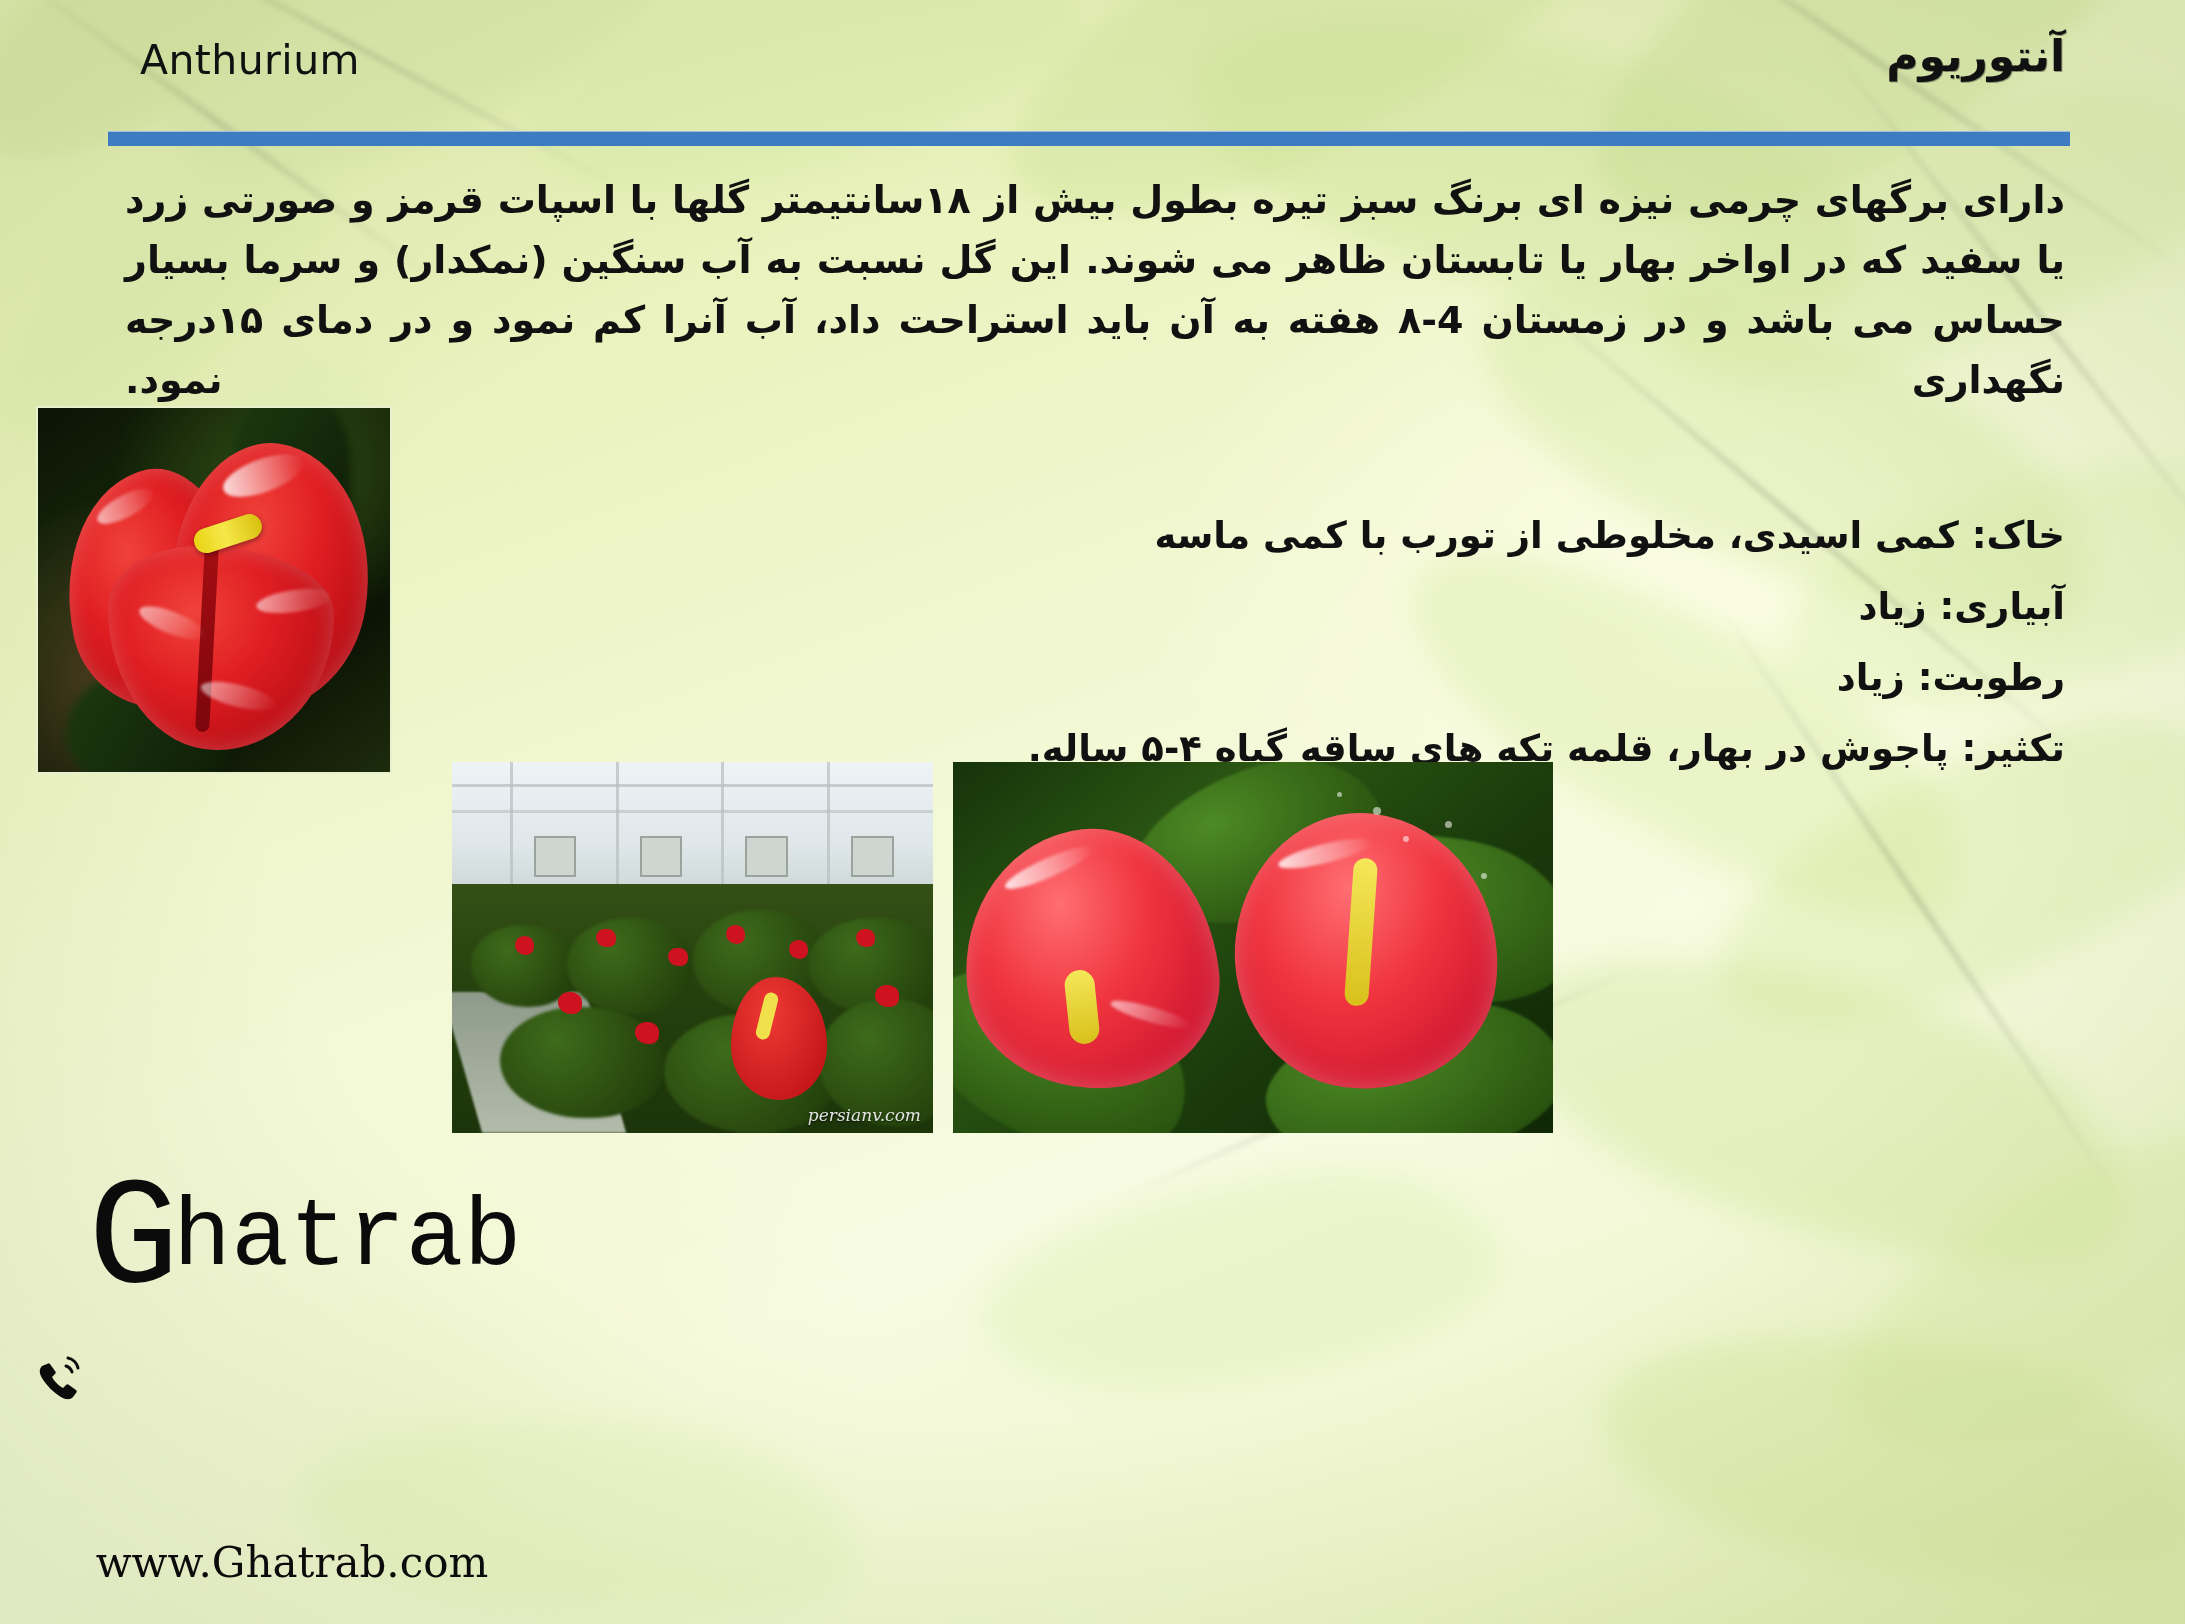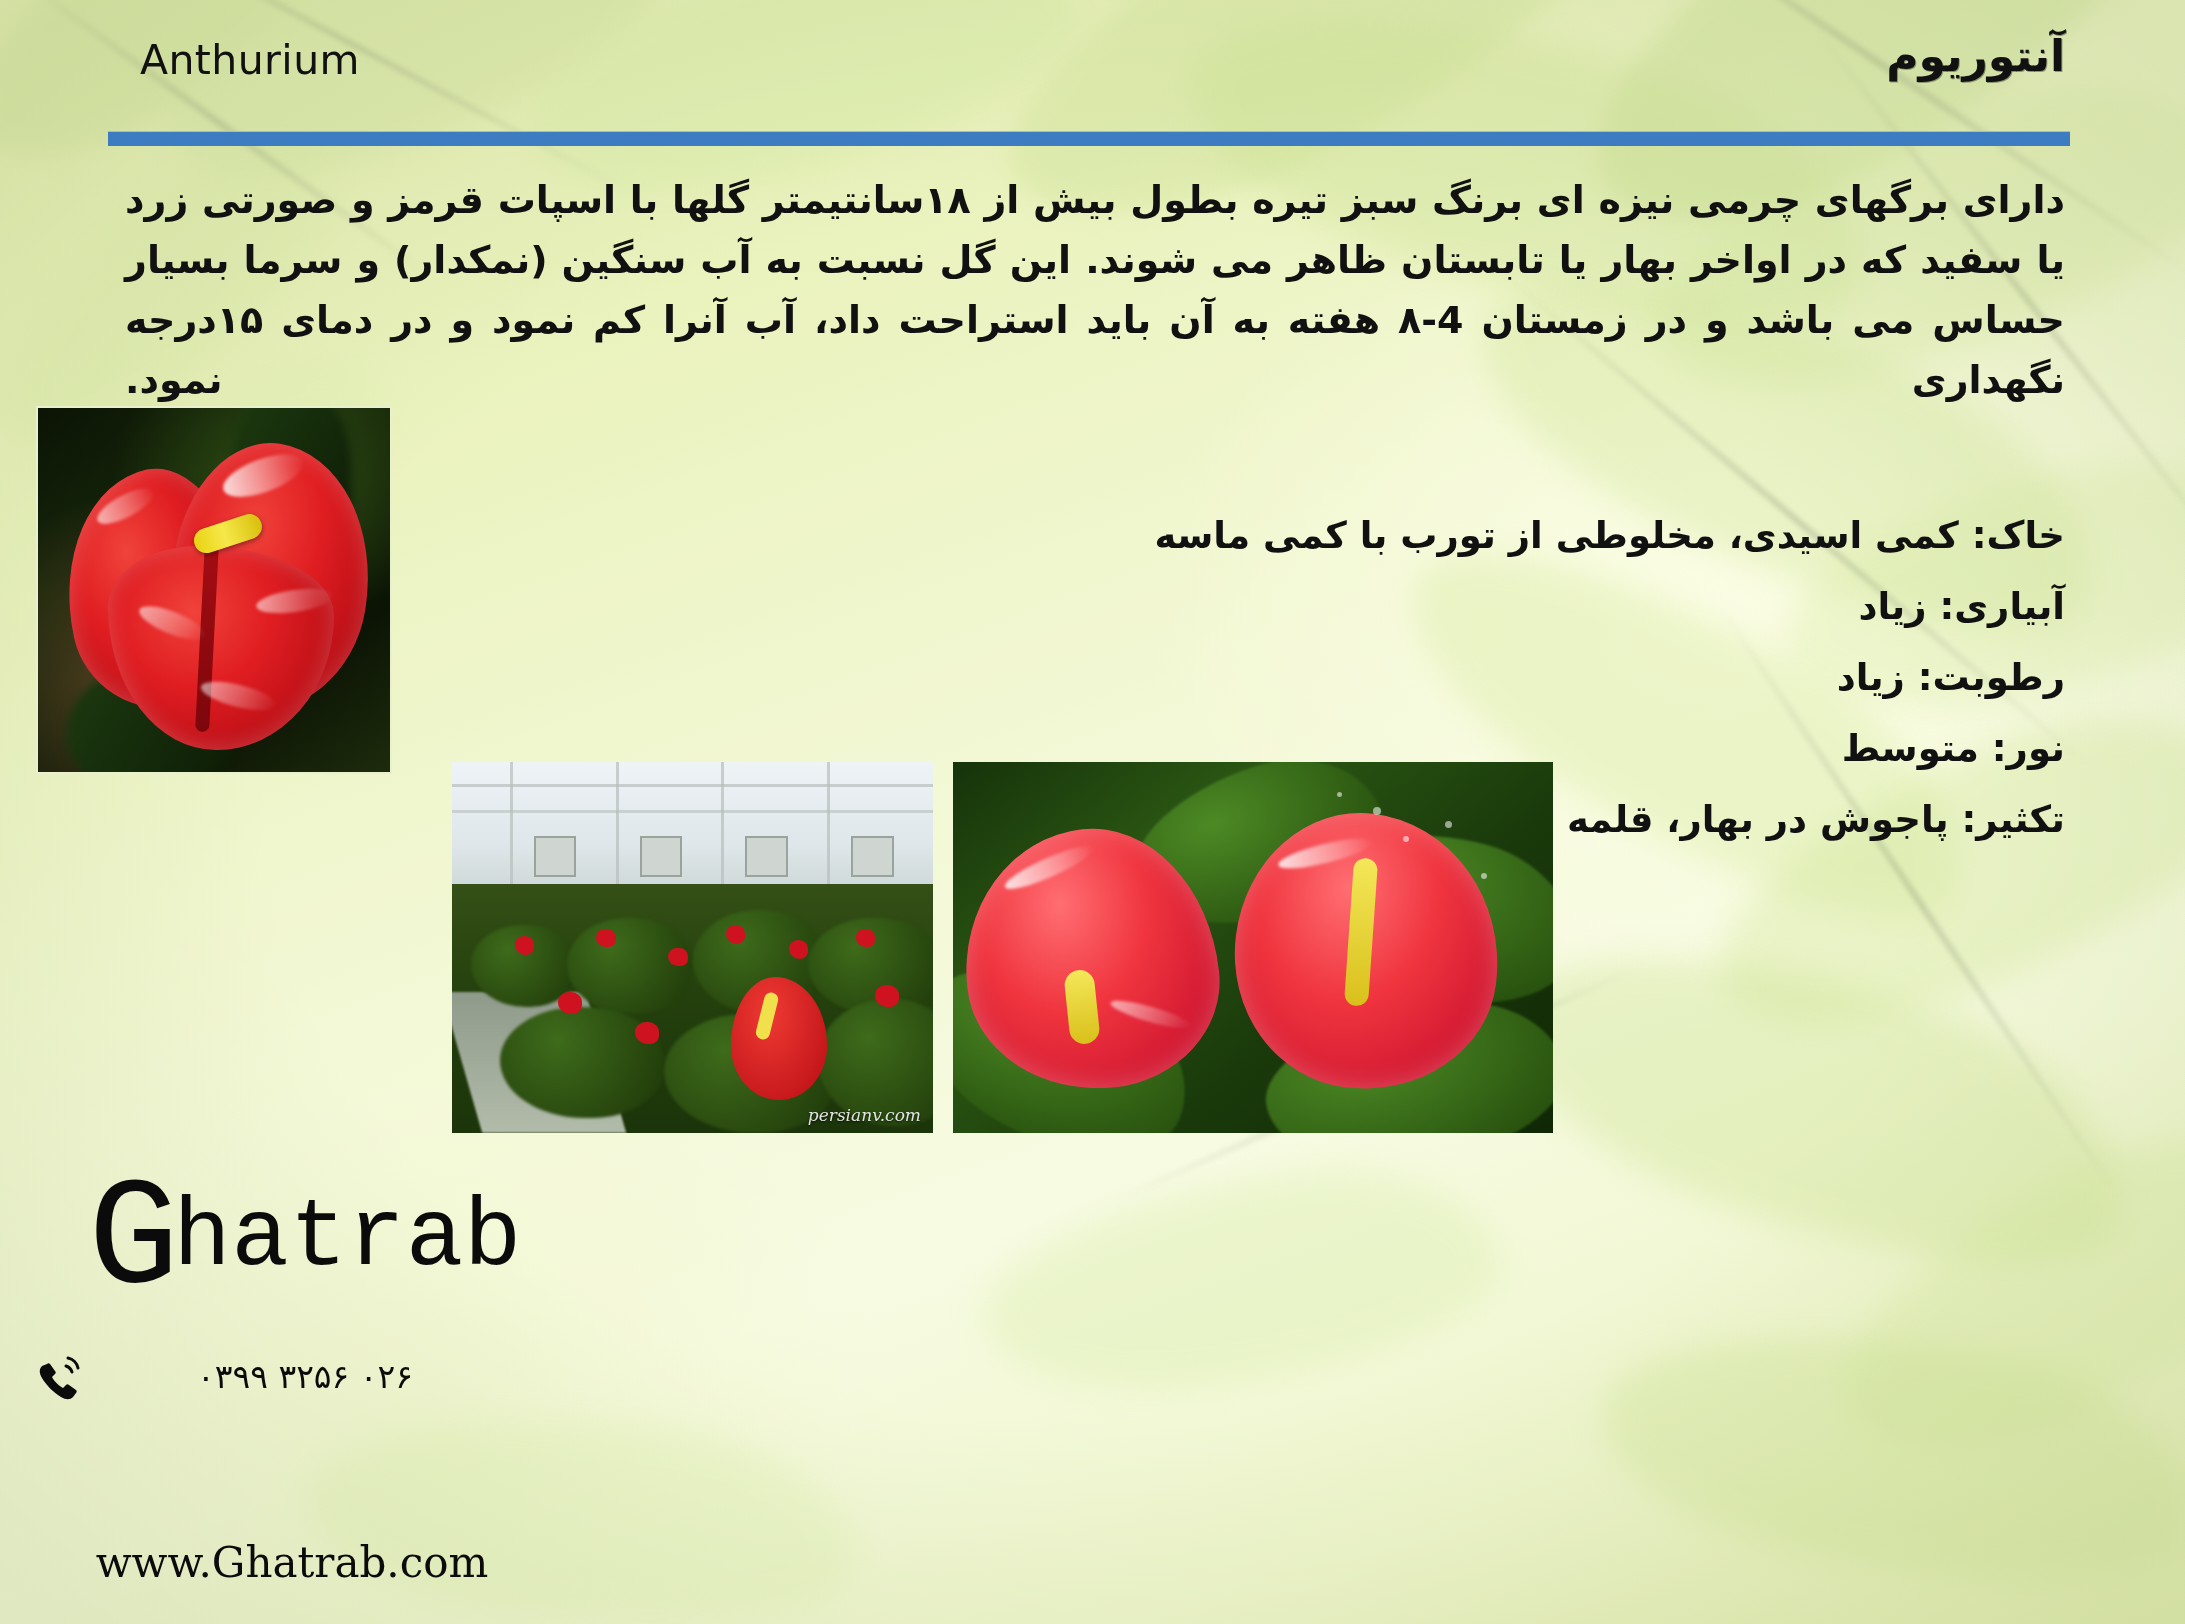--- a/index.html
+++ b/index.html
@@ -195,21 +195,20 @@
 <div class="rule"></div>
 
 <div class="body-block">
   <p>دارای برگهای چرمی نیزه ای برنگ سبز تیره بطول بیش از ۱۸سانتیمتر گلها با اسپات قرمز و صورتی زرد یا سفید که در اواخر بهار یا تابستان ظاهر می شوند. این گل نسبت به آب سنگین (نمکدار) و سرما بسیار حساس می باشد و در زمستان 4-۸ هفته به آن باید استراحت داد، آب آنرا کم نمود و در دمای ۱۵درجه نگهداری نمود.</p>
 </div>
 
 <div class="care-list">
   <div>خاک: کمی اسیدی، مخلوطی از تورب با کمی ماسه</div>
   <div>آبیاری: زیاد</div>
   <div>رطوبت: زیاد</div>
-  <div>نور: متوسط</div>
   <div>تکثیر: پاجوش در بهار، قلمه تکه های ساقه گیاه ۴-۵ ساله.</div>
 </div>
 
 <div class="photo" id="photo1">
   <div class="pic">
     <div class="an-bg"></div>
     <div class="an-leafdark" style="left:55%;top:-6%;width:34%;height:48%;border-radius:50% 50% 40% 60%;"></div>
     <div class="an-leafdark" style="left:8%;top:70%;width:48%;height:36%;border-radius:60% 40% 50% 50%;"></div>
     <div class="spathe spathe-l"></div>
     <div class="spathe spathe-r"></div>
@@ -289,16 +288,15 @@
 
 <div class="phone-icon">
   <svg viewBox="0 0 56 56" width="56" height="56" aria-hidden="true">
     <path d="M10 14c-3 3-3 7 0 12 4 7 12 15 19 19 5 3 9 3 12 0l3-4c1-1 1-2 0-3l-7-5c-1-1-2-1-3 0l-3 3c-4-2-9-7-11-11l3-3c1-1 1-2 0-3l-5-7c-1-1-2-1-3 0z" fill="#0b0b0b"></path>
     <path d="M36 6c5 1 9 5 10 10" stroke="#0b0b0b" stroke-width="3" fill="none" stroke-linecap="round"></path>
     <path d="M34 14c3 1 5 3 6 6" stroke="#0b0b0b" stroke-width="3" fill="none" stroke-linecap="round"></path>
   </svg>
 </div>
 
 <div class="phones">
-  <div>۰۲۶ ۳۲۵۶ ۰۳۹۹</div>
 </div>
 
 <div class="website">www.Ghatrab.com</div>
 
 </body></html>

